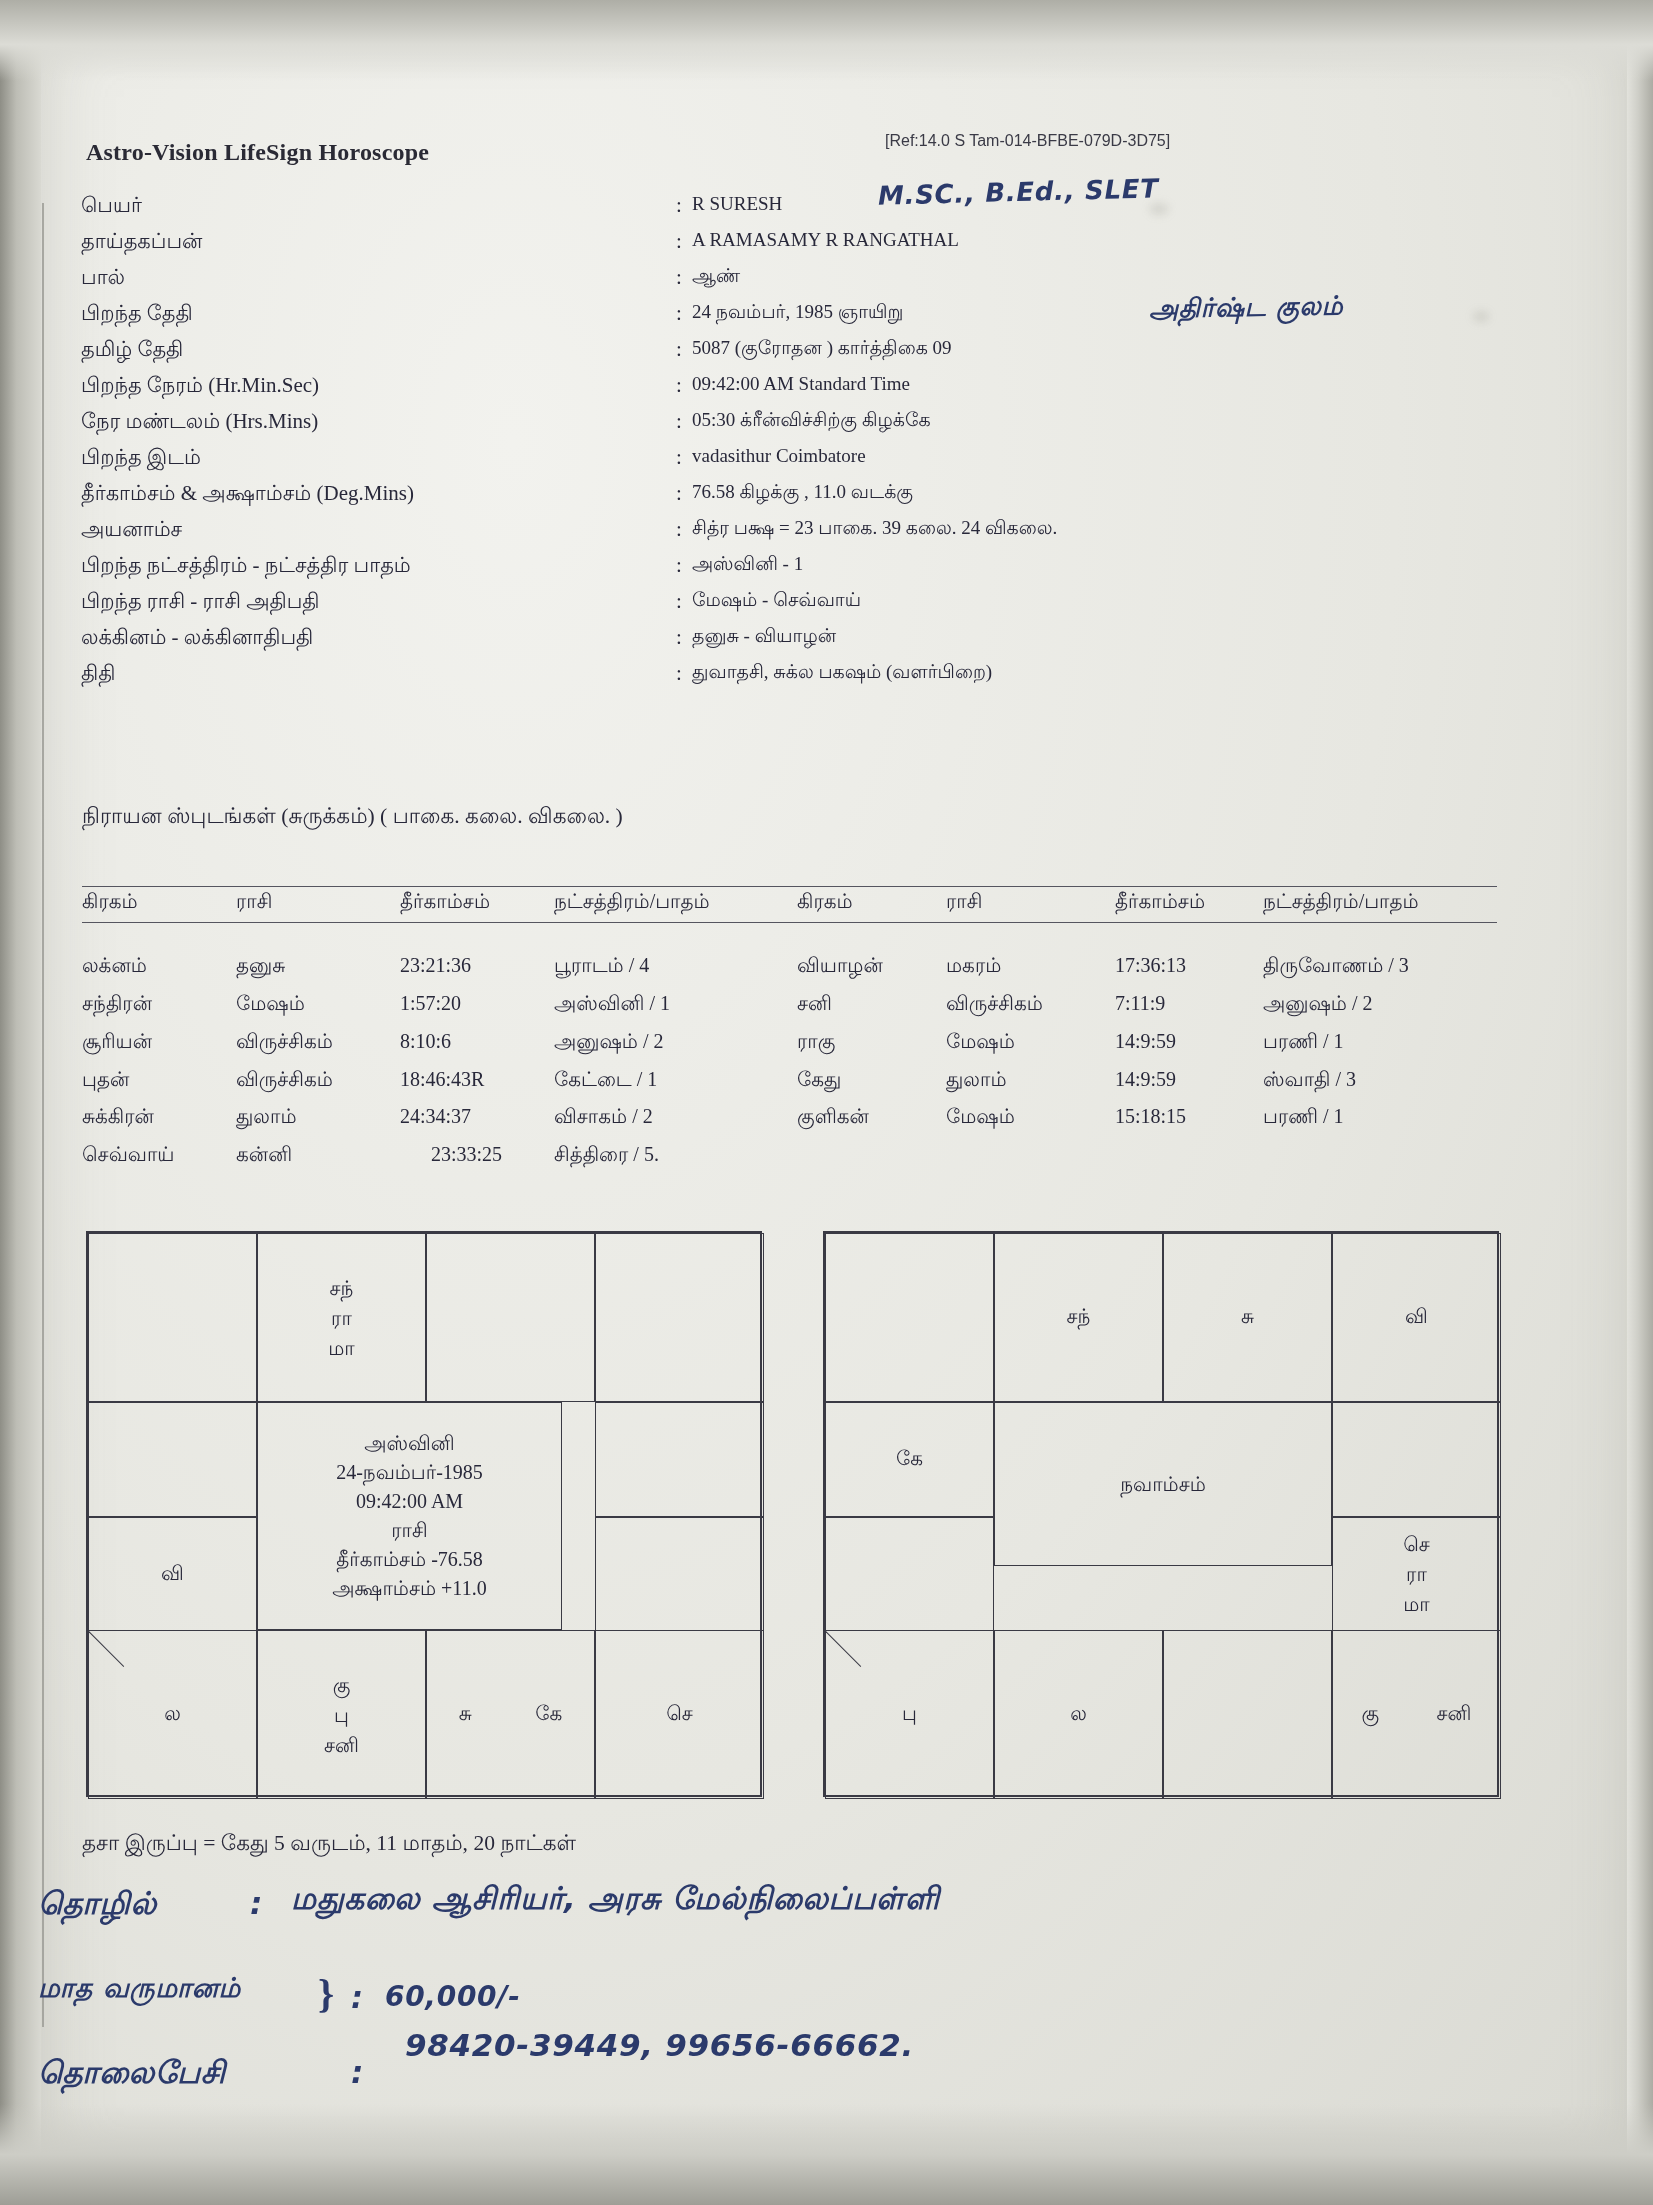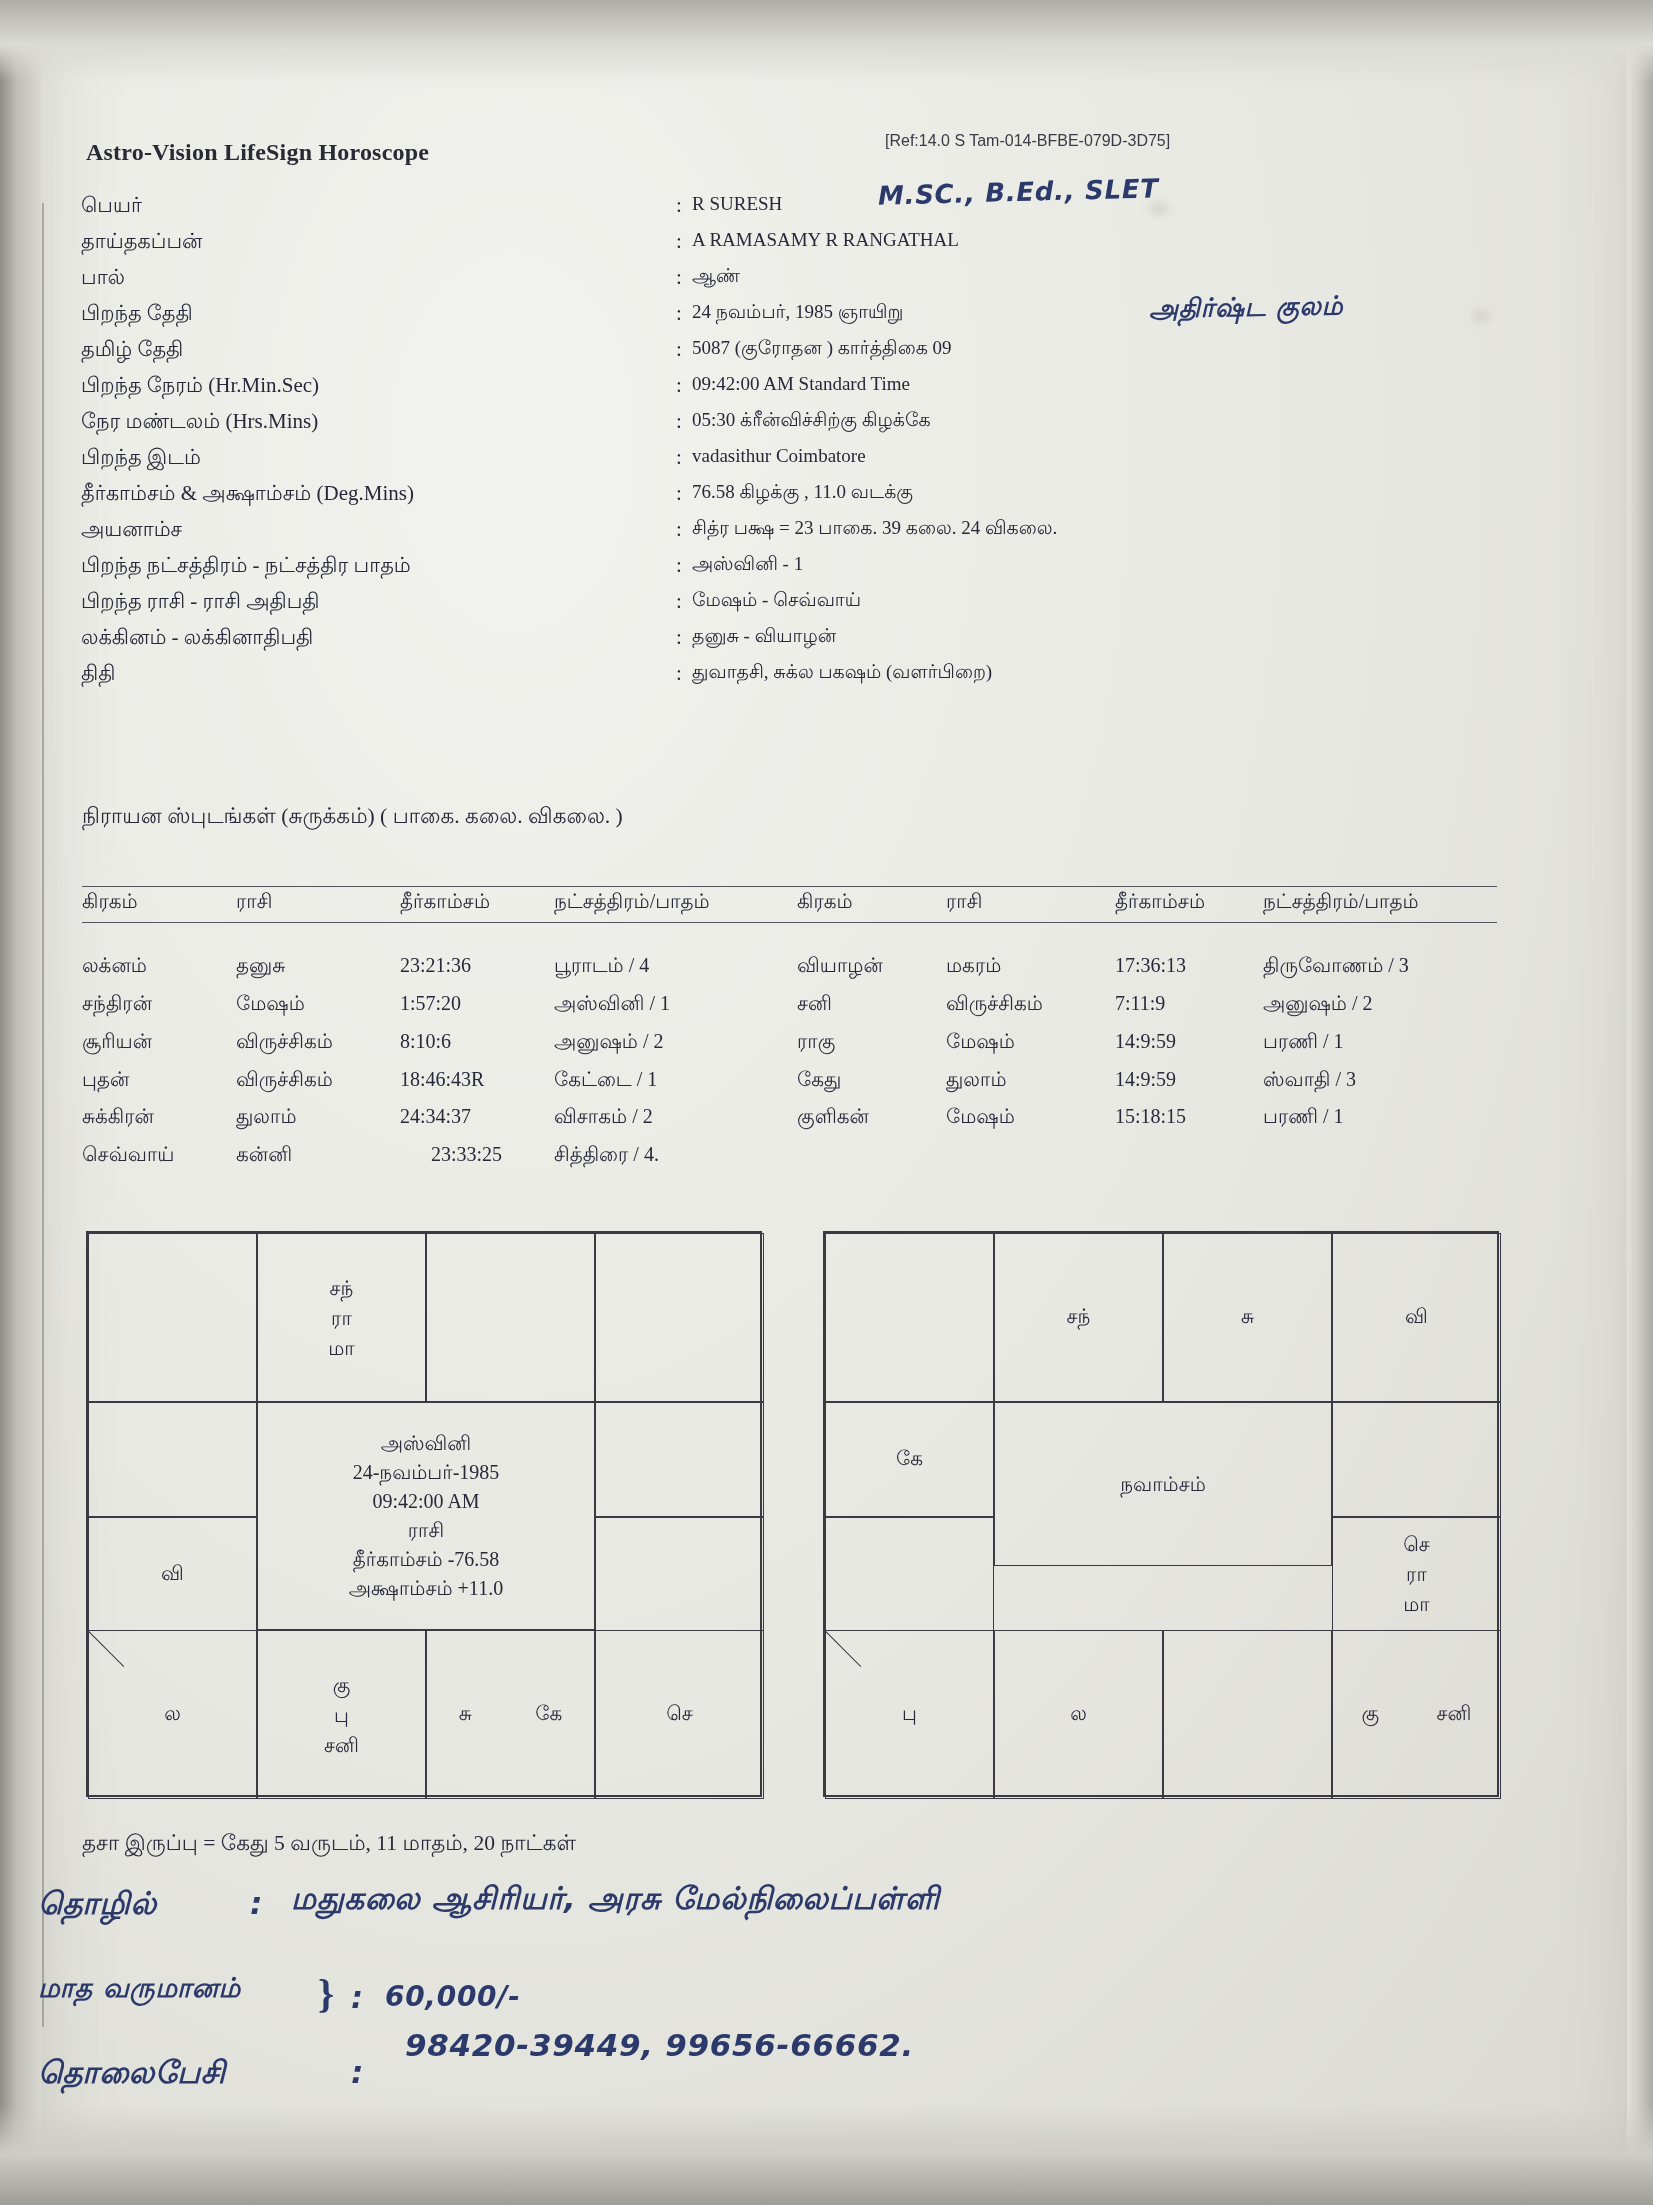--- a/index.html
+++ b/index.html
@@ -392,21 +392,21 @@
     <div class="pcell" style="left:554px;top:1068px;text-align:center;">கேட்டை / 1</div>
 
     <div class="pcell" style="left:82px;top:1105px;">சுக்கிரன்</div>
     <div class="pcell" style="left:236px;top:1105px;">துலாம்</div>
     <div class="pcell" style="left:400px;top:1105px;">24:34:37</div>
     <div class="pcell" style="left:554px;top:1105px;">விசாகம் / 2</div>
 
     <div class="pcell" style="left:82px;top:1143px;">செவ்வாய்</div>
     <div class="pcell" style="left:236px;top:1143px;">கன்னி</div>
     <div class="pcell" style="left:400px;top:1143px;margin-left:31px;">23:33:25</div>
-    <div class="pcell" style="left:554px;top:1143px;">சித்திரை / 4.</div>
+    <div class="pcell" style="left:554px;top:1143px;">சித்திரை / 5.</div>
 
     <div class="pcell" style="left:797px;top:954px;">வியாழன்</div>
     <div class="pcell" style="left:946px;top:954px;">மகரம்</div>
     <div class="pcell" style="left:1115px;top:954px;">17:36:13</div>
     <div class="pcell" style="left:1263px;top:954px;">திருவோணம் / 3</div>
 
     <div class="pcell" style="left:797px;top:992px;">சனி</div>
     <div class="pcell" style="left:946px;top:992px;">விருச்சிகம்</div>
     <div class="pcell" style="left:1115px;top:992px;">7:11:9</div>
     <div class="pcell" style="left:1263px;top:992px;">அனுஷம் / 2</div>
@@ -441,21 +441,21 @@
       <div class="cell" style="left:0px;top:169px;width:169px;height:115px;"></div>
       <div class="cell" style="left:507px;top:169px;width:169px;height:115px;"></div>
 
       <div class="cell" style="left:0px;top:284px;width:169px;height:114px;">
         <div class="one">
             <span>வி</span>
           </div>
       </div>
       <div class="cell" style="left:507px;top:284px;width:169px;height:114px;"></div>
 
-      <div class="inner" style="left:169px;top:169px;width:338px;height:228px;">
+      <div class="inner" style="left:169px;top:169px;width:305px;height:228px;">
         <div>அஸ்வினி</div>
         <div>24-நவம்பர்-1985</div>
         <div>09:42:00 AM</div>
         <div>ராசி</div>
         <div>தீர்காம்சம்  -76.58</div>
         <div>அக்ஷாம்சம்  +11.0</div>
       </div>
 
       <div class="cell" style="left:0px;top:397px;width:169px;height:169px;">
         <div class="diag"></div>

